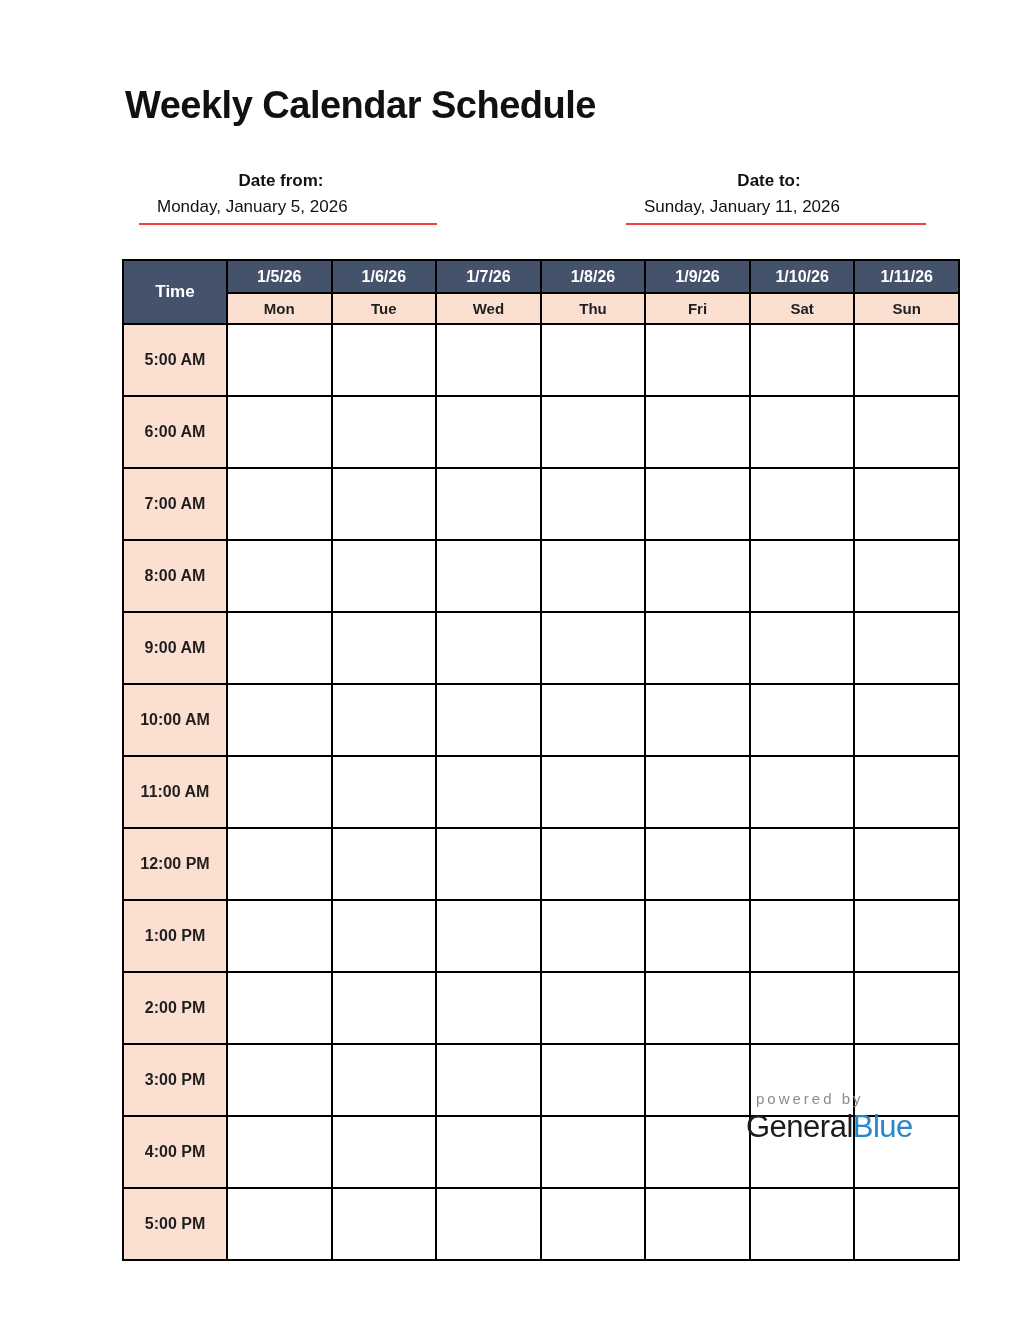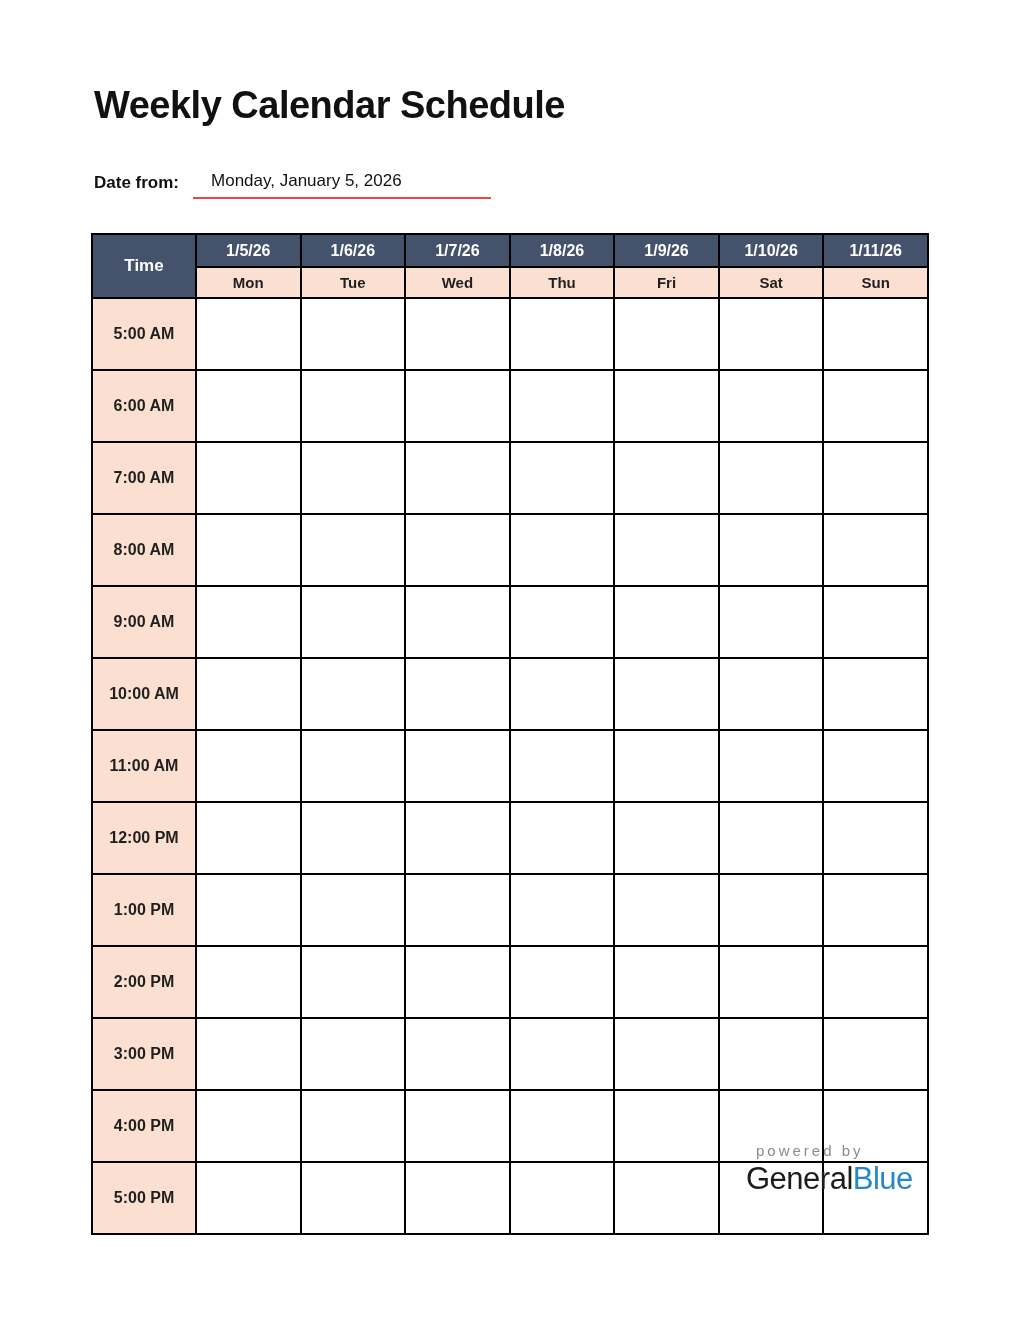--- a/index.html
+++ b/index.html
@@ -5,35 +5,36 @@
   * { margin: 0; padding: 0; box-sizing: border-box; }
   html, body { background: #ffffff; }
   .page {
     position: relative;
     width: 1020px;
     height: 1320px;
     background: #ffffff;
     font-family: "Liberation Sans", sans-serif;
     color: #111111;
     overflow: hidden;
+    padding-left: 31px;
   }
   .title {
     padding: 84px 0 0 94px;
     font-size: 38px;
     font-weight: bold;
     letter-spacing: -0.5px;
     color: #111111;
   }
   .date-row {
     display: flex;
     justify-content: space-between;
     margin: 44px 94px 0 94px;
     align-items: flex-end;
   }
-  .date-field { display: flex; align-items: flex-end; }
+  .date-field { display: flex; align-items: center; flex-direction: column; }
   .field-label {
     font-weight: bold;
     font-size: 17px;
     white-space: nowrap;
     padding-bottom: 6px;
   }
   .field-value {
     border-bottom: 2px solid #ef4444;
     font-size: 17px;
     padding: 0 0 6px 18px;
@@ -77,21 +78,21 @@
     color: #1f1f1f;
     font-size: 16px;
     font-weight: bold;
     height: 72px;
   }
   td.slot { background: #ffffff; }
 
   .footer {
     position: absolute;
     left: 746px;
-    top: 1142px;
+    top: 1090px;
   }
   .powered-by {
     color: #8c8c8c;
     font-size: 15px;
     letter-spacing: 3px;
     margin-left: 10px;
   }
   .brand {
     font-size: 31px;
     margin-top: 2px;
@@ -104,20 +105,24 @@
 <body>
 
 <div class="page">
 
   <h1 class="title">Weekly Calendar Schedule</h1>
 
   <div class="date-row">
     <div class="date-field">
       <span class="field-label">Date from:</span>
       <span class="field-value from-value">Monday, January 5, 2026</span>
+    </div>
+    <div class="date-field">
+      <span class="field-label">Date to:</span>
+      <span class="field-value to-value">Sunday, January 11, 2026</span>
     </div>
   </div>
 
   <table class="schedule">
     <colgroup>
       <col style="width:104px">
       <col>
         <col>
         <col>
         <col>

